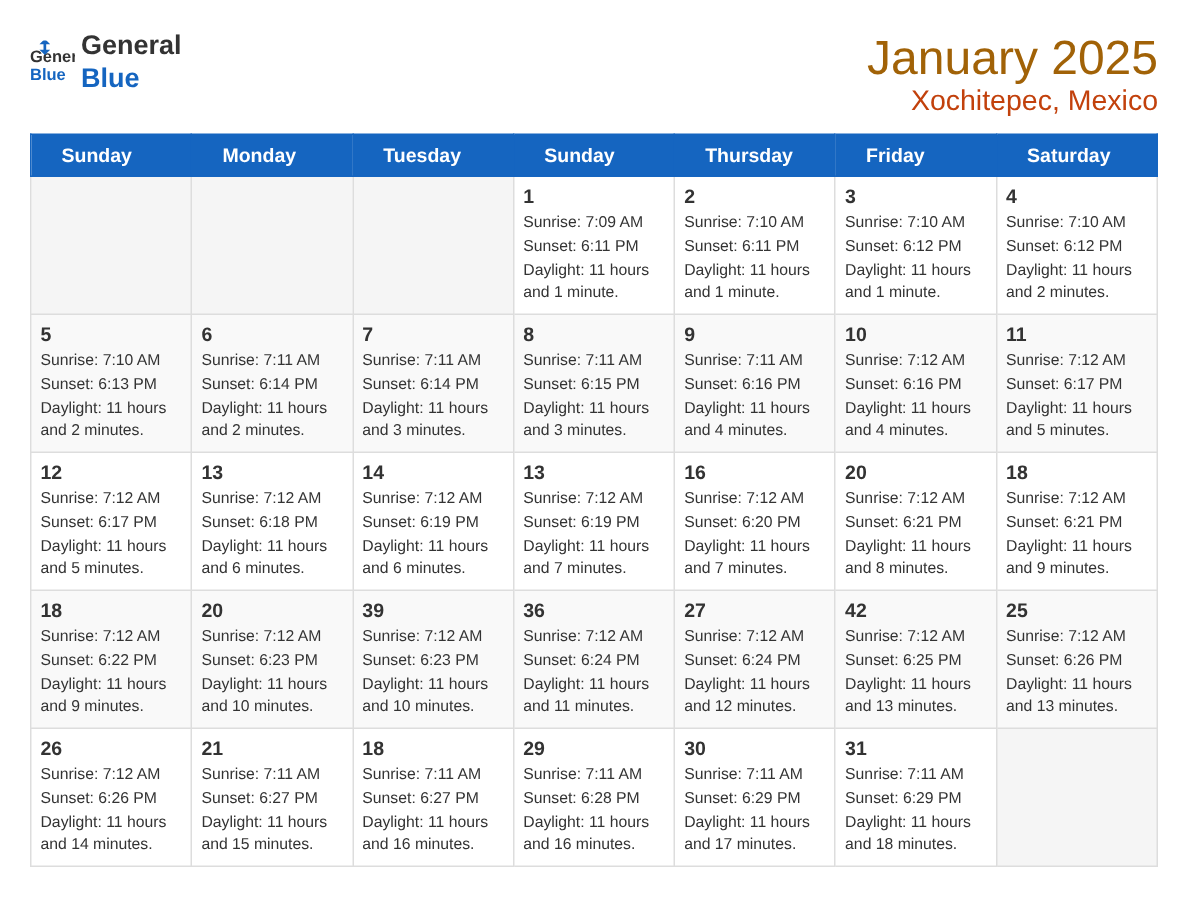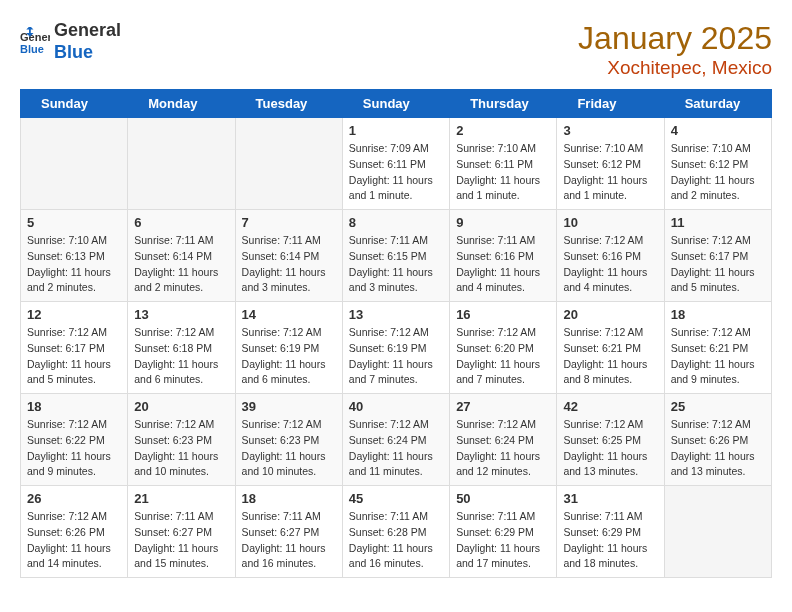--- a/index.html
+++ b/index.html
@@ -251,21 +251,21 @@
 Sunset: 6:23 PM
 Daylight: 11 hours and 10 minutes.</div>
         </td>
         <td>
           <span class="day-number">39</span>
           <div class="day-info" style="white-space: pre-line;">Sunrise: 7:12 AM
 Sunset: 6:23 PM
 Daylight: 11 hours and 10 minutes.</div>
         </td>
         <td>
-          <span class="day-number">40</span>
+          <span class="day-number">36</span>
           <div class="day-info" style="white-space: pre-line;">Sunrise: 7:12 AM
 Sunset: 6:24 PM
 Daylight: 11 hours and 11 minutes.</div>
         </td>
         <td>
           <span class="day-number">27</span>
           <div class="day-info" style="white-space: pre-line;">Sunrise: 7:12 AM
 Sunset: 6:24 PM
 Daylight: 11 hours and 12 minutes.</div>
         </td>
@@ -295,27 +295,27 @@
 Sunset: 6:27 PM
 Daylight: 11 hours and 15 minutes.</div>
         </td>
         <td>
           <span class="day-number">18</span>
           <div class="day-info" style="white-space: pre-line;">Sunrise: 7:11 AM
 Sunset: 6:27 PM
 Daylight: 11 hours and 16 minutes.</div>
         </td>
         <td>
-          <span class="day-number">45</span>
+          <span class="day-number">29</span>
           <div class="day-info" style="white-space: pre-line;">Sunrise: 7:11 AM
 Sunset: 6:28 PM
 Daylight: 11 hours and 16 minutes.</div>
         </td>
         <td>
-          <span class="day-number">50</span>
+          <span class="day-number">30</span>
           <div class="day-info" style="white-space: pre-line;">Sunrise: 7:11 AM
 Sunset: 6:29 PM
 Daylight: 11 hours and 17 minutes.</div>
         </td>
         <td>
           <span class="day-number">31</span>
           <div class="day-info" style="white-space: pre-line;">Sunrise: 7:11 AM
 Sunset: 6:29 PM
 Daylight: 11 hours and 18 minutes.</div>
         </td>

